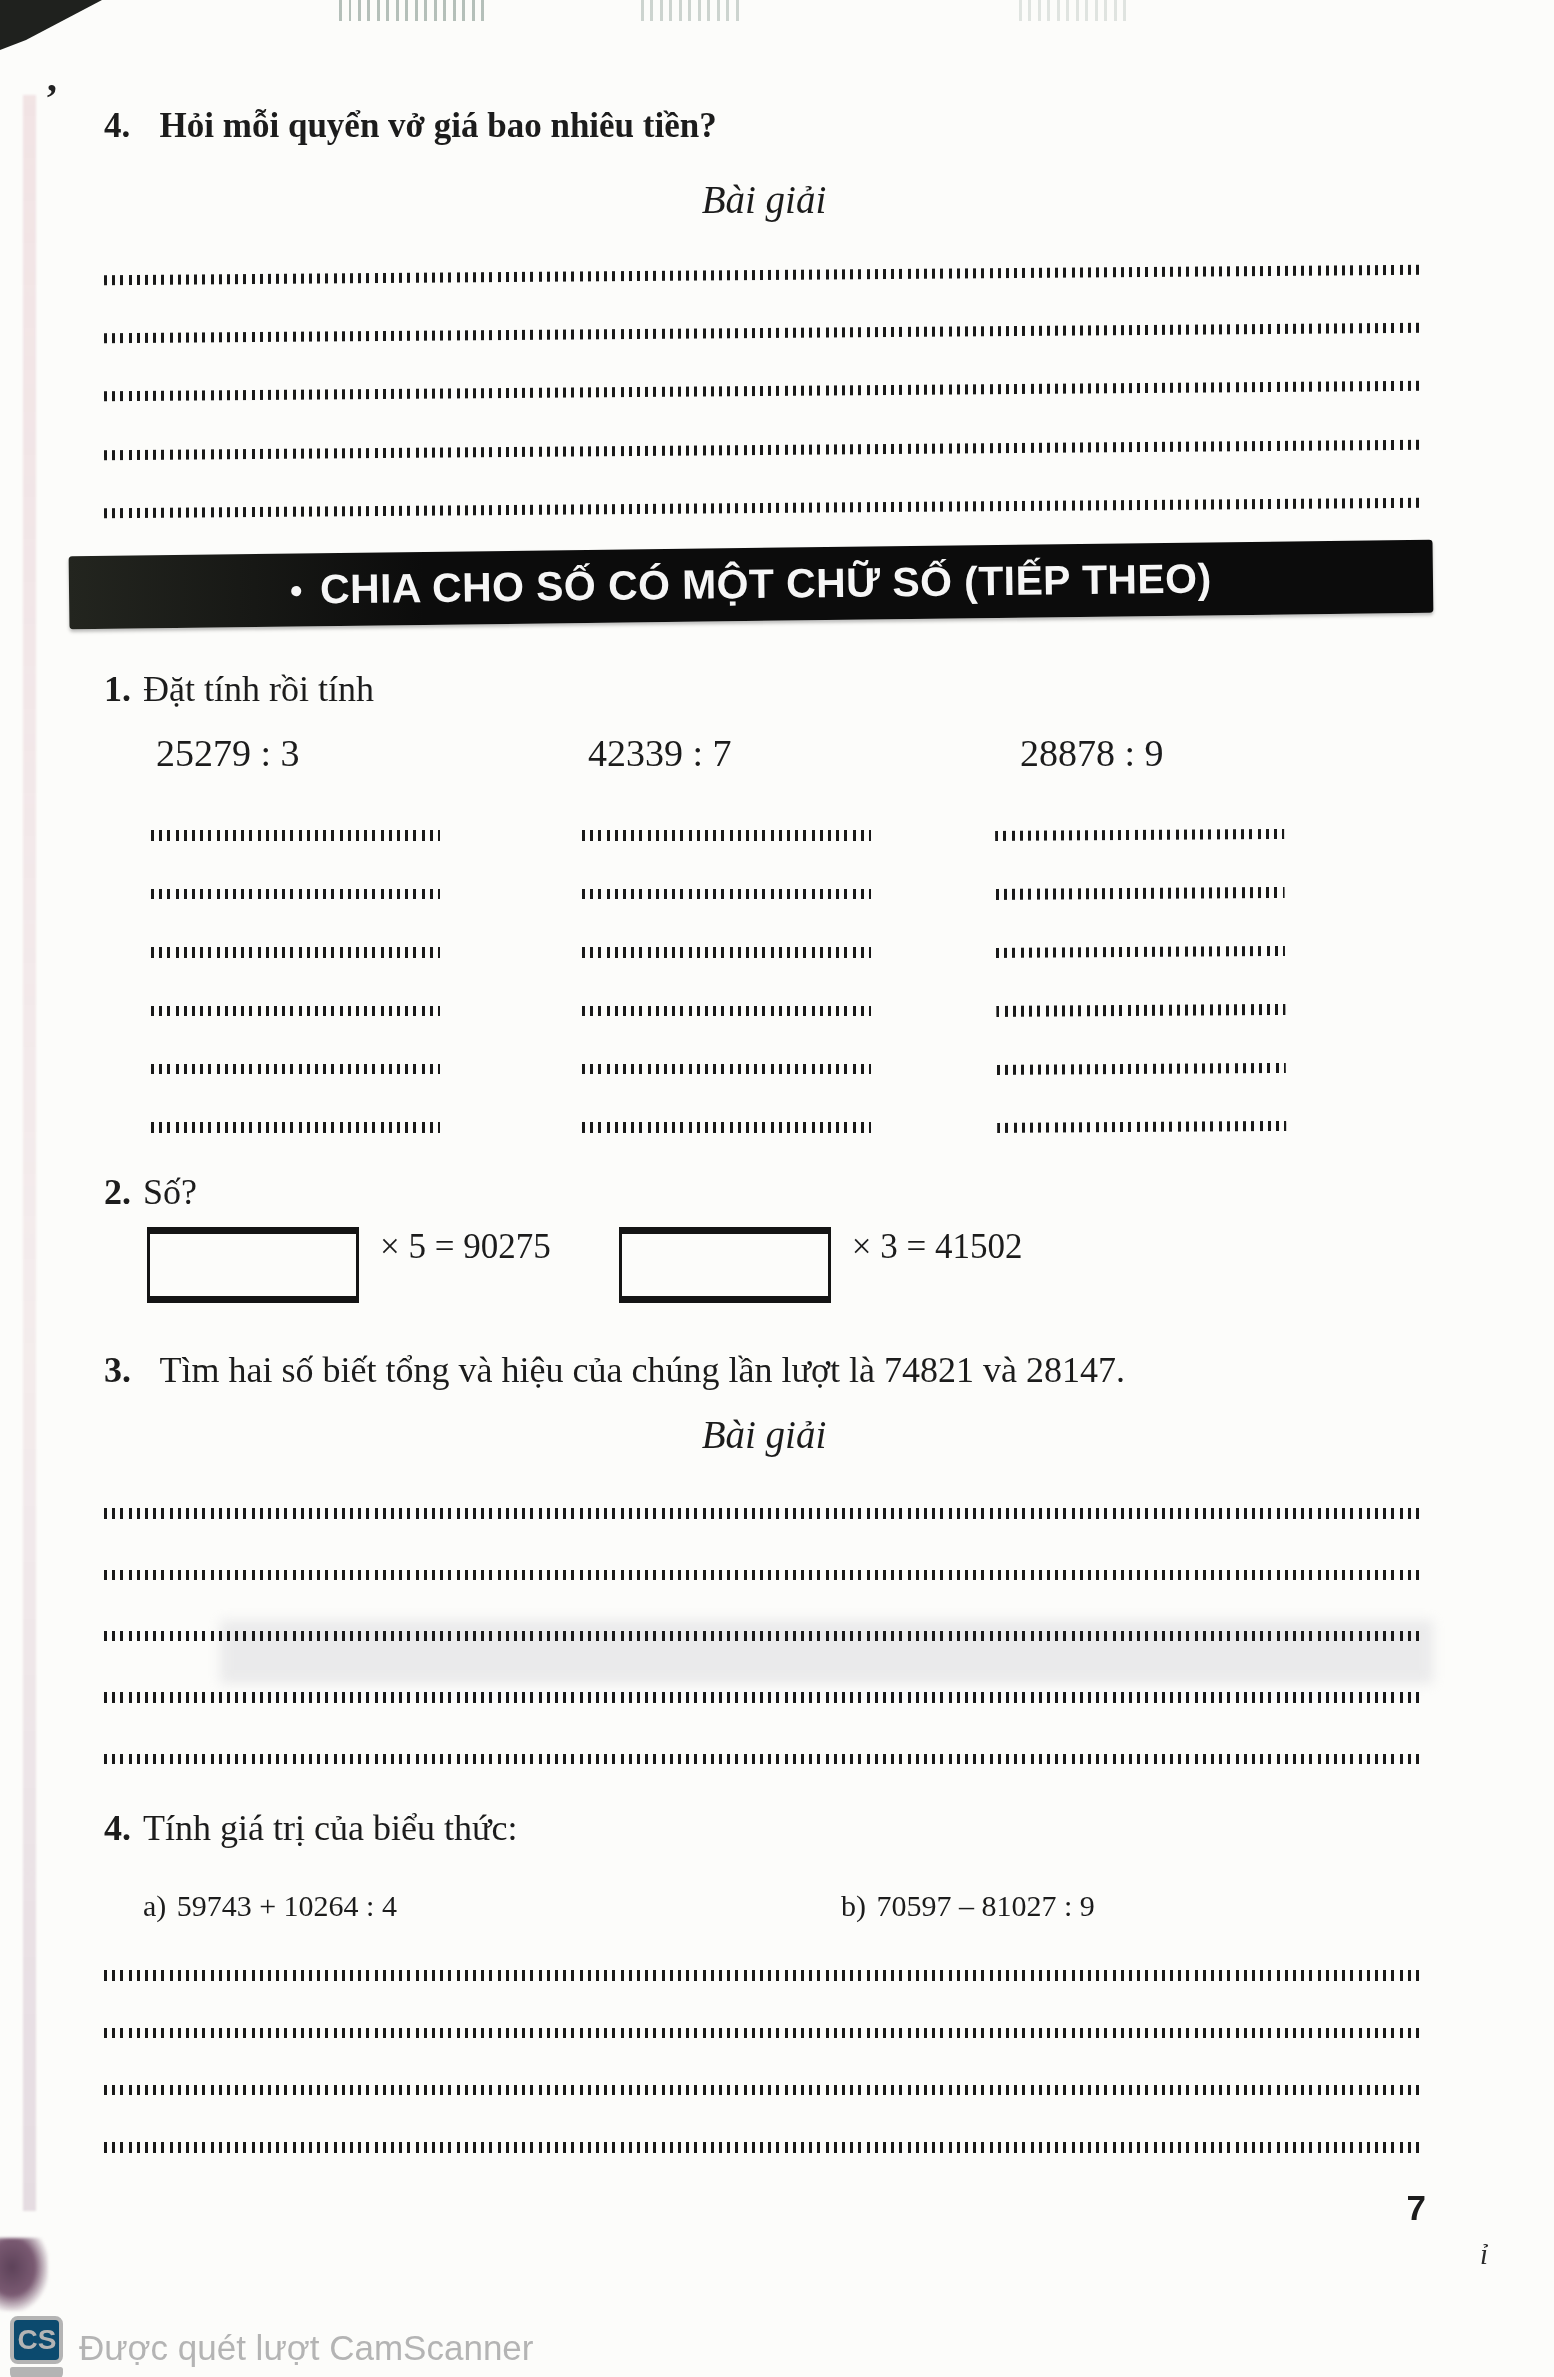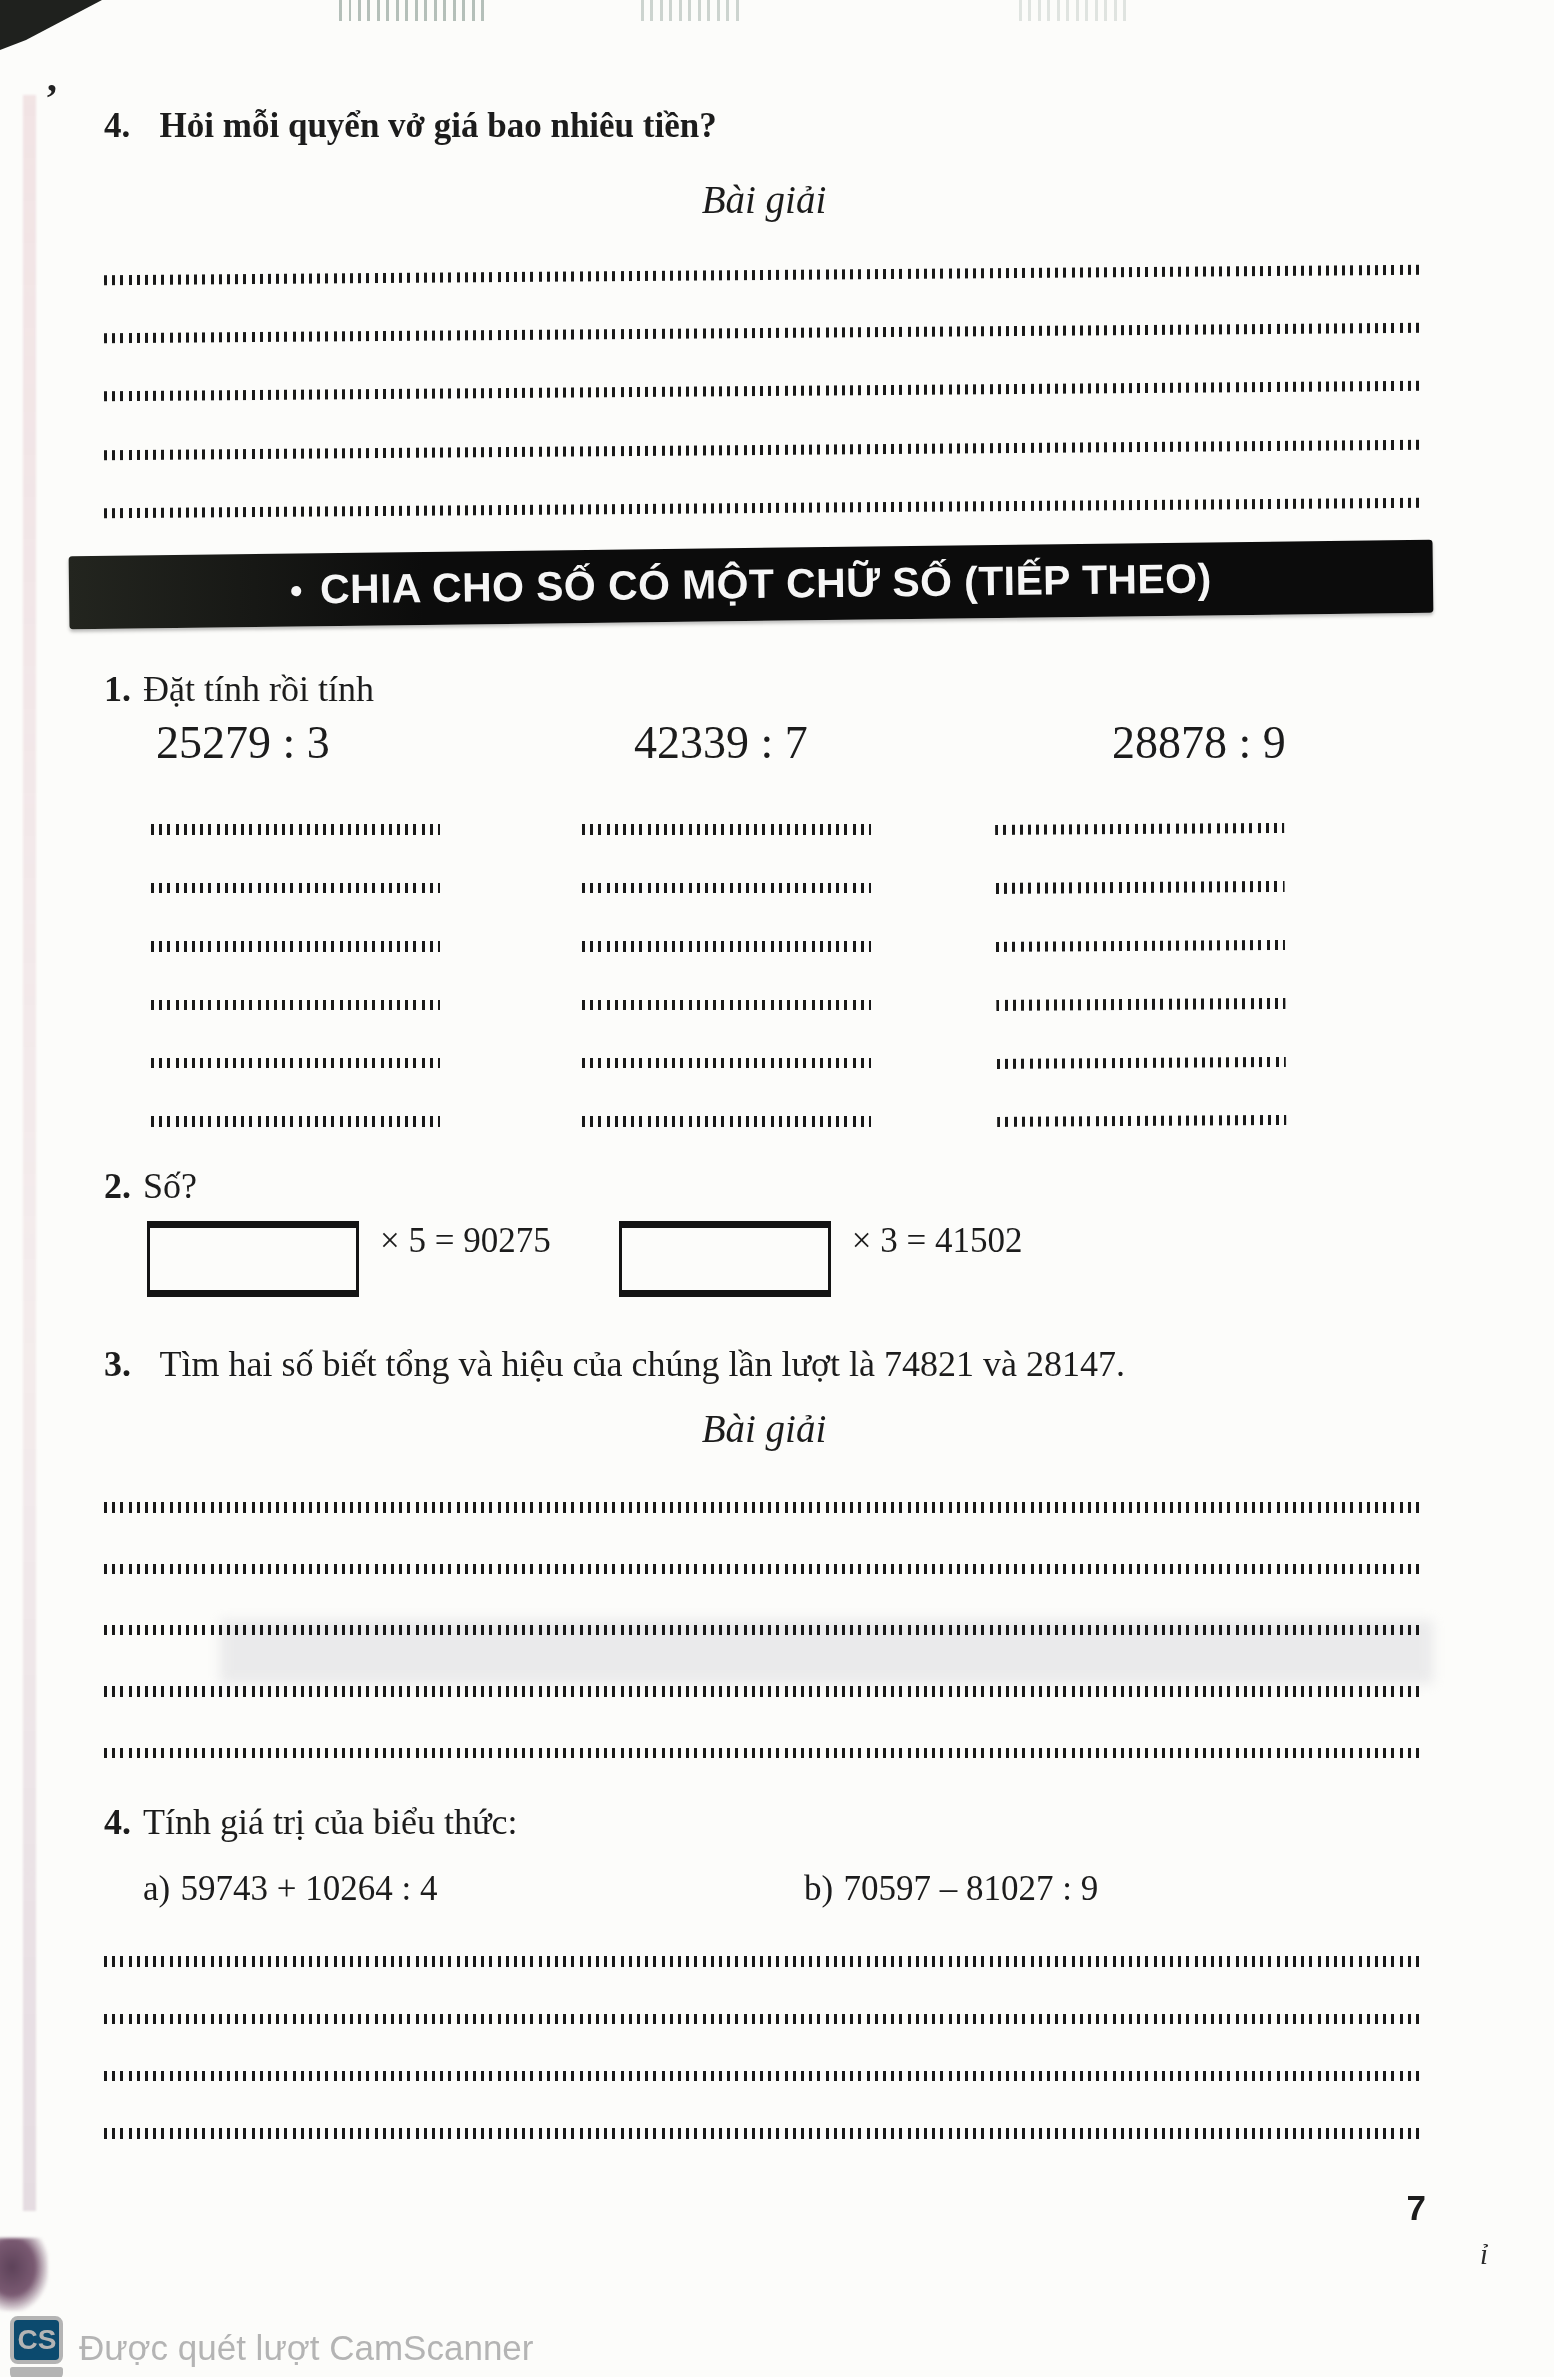--- a/index.html
+++ b/index.html
@@ -47,41 +47,41 @@
     background:linear-gradient(90deg,#23251f 0%,#0c0c0c 26%,#0c0c0c 100%);
     display:flex; align-items:center; justify-content:center; gap:17.3px;
     color:#f6f6f6; font-family:"Liberation Sans","DejaVu Sans",sans-serif; font-weight:bold;
     font-size:41px; letter-spacing:0.4px; transform:rotate(-0.7deg);
     box-shadow:0 2.6px 3.5px rgba(0,0,0,.25); }
   .banner .bullet { font-size:35px; line-height:1; }
 
   .ex-header { margin-top:47px; font-size:36px; display:flex; gap:12px; }
   .ex-header .pnum { font-weight:bold; }
 
-  .problems-row { display:flex; margin-top:6px; font-size:46px;gap:46px; }
+  .problems-row { display:flex; margin-top:21px; font-size:38px; }
   .problems-row .division { width:432px; }
   .problems-row .division:first-child { margin-left:52px; }
   .problems-row .division:last-child { width:auto;text-align:center; }
 
   .work-grid { display:flex; margin-top:7px; }
   .work-col { width:289px; }
   .work-col.c1 { margin-left:47px; }
   .work-col.c2 { margin-left:142px; }
   .work-col.c3 { margin-left:125px; transform:rotate(-0.4deg); }
 
   .ex2-row { display:flex; align-items:center; margin-top:14px; font-size:35px; }
   .eq-group { display:flex; align-items:flex-start; }
   .eq-group.g1 { margin-left:43px; }
   .eq-group.g2 { margin-left:68px; }
   .eq-box { width:206px; height:62px; border:3.5px solid #141414; border-top-width:7.8px; border-bottom-width:7.8px;
     background:#fcfcfa; }
   .eq-rhs { margin-left:21px; }
 
   .ex3-prob { margin-top:40px; font-weight:normal; }
-  .ex4-items { display:flex; margin-top:26px; font-size:35px; }
+  .ex4-items { display:flex; margin-top:40px; font-size:30px;gap:37px; }
   .ex4-items .expr-item { width:661px; margin-left:39px; }
   .ex4-items .expr-item:last-child { width:auto; margin-left:0;text-align:right; }
   .expr-label { margin-right:10.4px; }
 
   .page-number { position:absolute; right:128px; top:2188px; font-size:35px; font-weight:bold;
     font-family:"Liberation Sans","DejaVu Sans",sans-serif; }
   .tiny-mark { position:absolute; left:1480px; top:2238px; font-size:29px; font-style:italic; color:#2b2b2b; }
 
   
   .footer { position:absolute; left:10.4px; top:2316px; display:flex; align-items:center; gap:15.5px;

